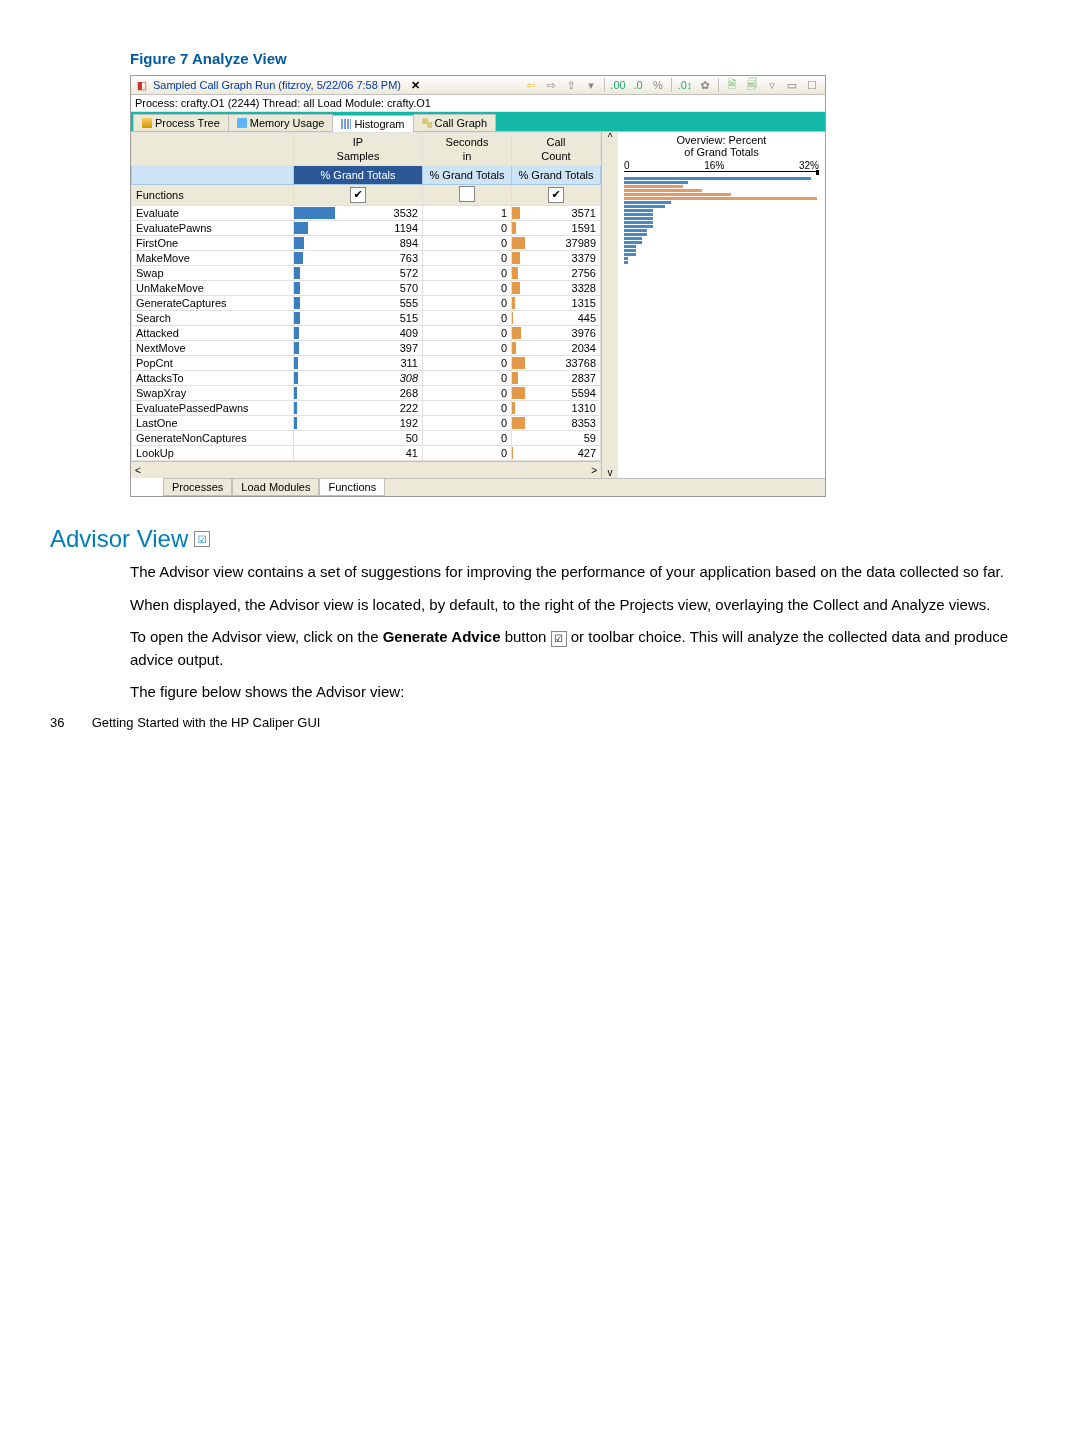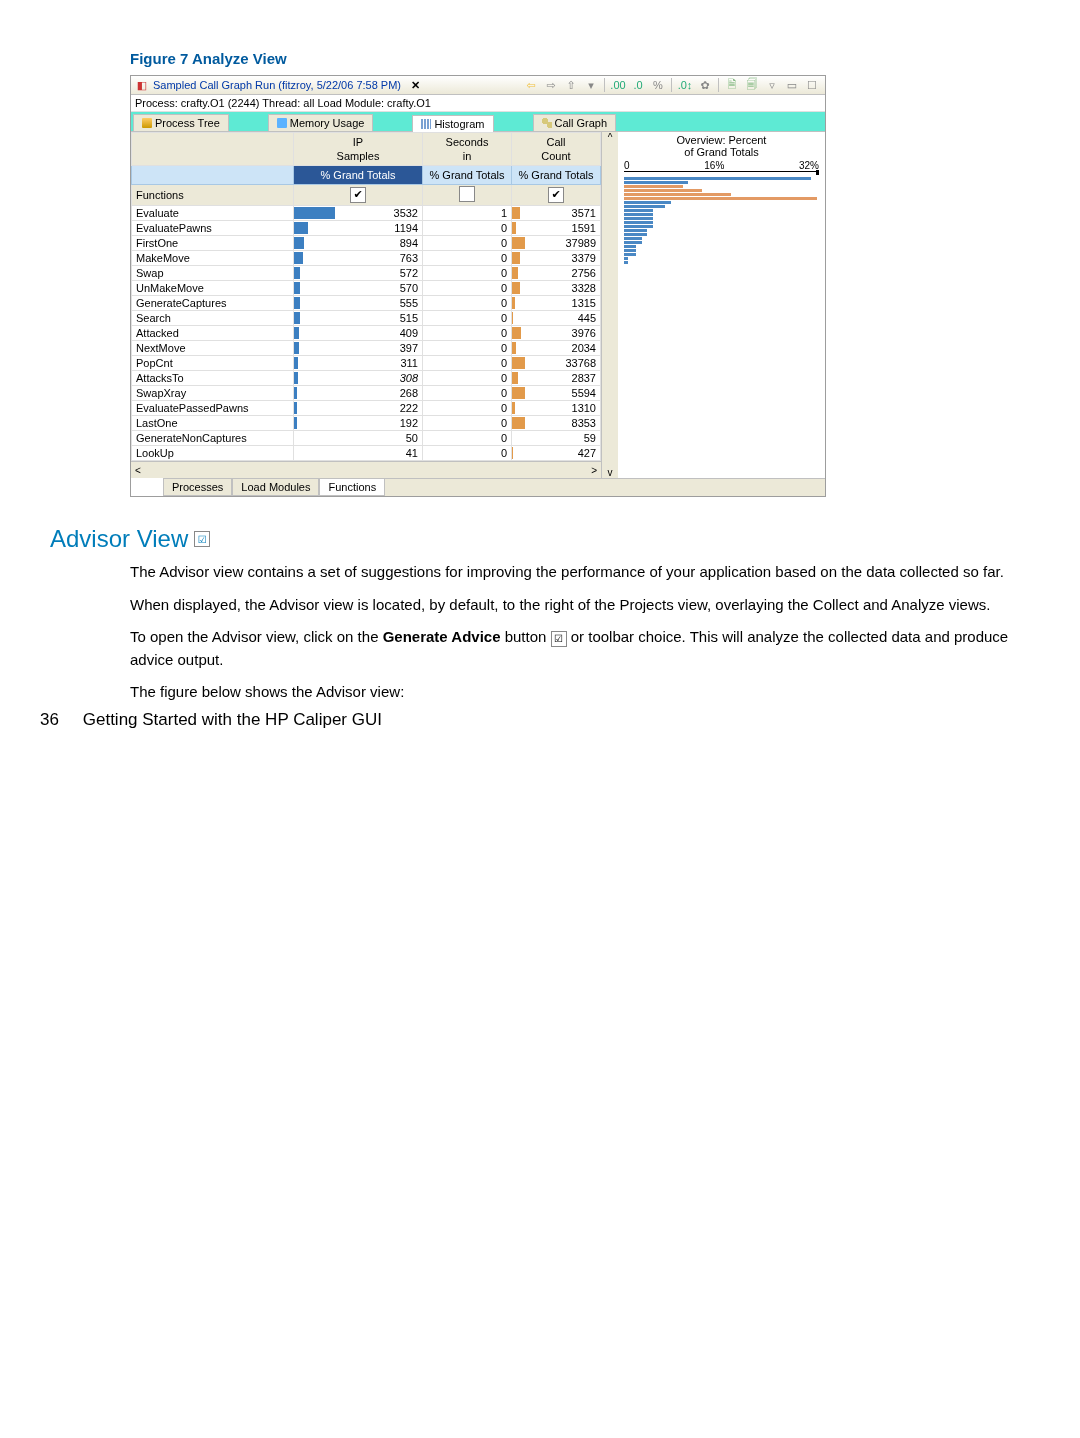--- a/index.html
+++ b/index.html
@@ -72,24 +72,23 @@
   }
   .process-line {
     padding: 2px 4px;
     background: #fff;
     border-bottom: 1px solid #e0e0e0;
     font-size: 11px;
   }
   .main-tabs {
     display: flex;
     align-items: flex-end;
-    background: #5eead4;
+    background: #14b8a6;
     padding: 2px 0 0 2px;
     border-bottom: 1px solid #c0c0c0;
-    gap: 40px;
   }
   .main-tab {
     padding: 2px 8px;
     border: 1px solid #c0c0c0;
     border-bottom: none;
     margin-right: -1px;
     background: #ece9d8;
     font-size: 11px;
     display: inline-flex;
     align-items: center;
@@ -232,22 +231,22 @@
     width:14px;height:14px;border:1px solid #888;background:#fff;font-size:10px;display:inline-flex;align-items:center;justify-content:center;
   }
   .para {
     margin: 0 0 10px 80px;
     line-height: 1.5;
     font-size: 15px;
   }
   .footer {
     position: absolute;
     bottom: 24px;
-    left: 40px;
-    font-size: 17px;
+    left: 50px;
+    font-size: 13px;
   }
   .footer-page { display:inline-block; width: 38px; }
 </style>
 </head>
 <body>
 <div class="page">
 
 <div class="figure-caption">Figure 7 Analyze View</div>
 
 <div class="analyze-window">

